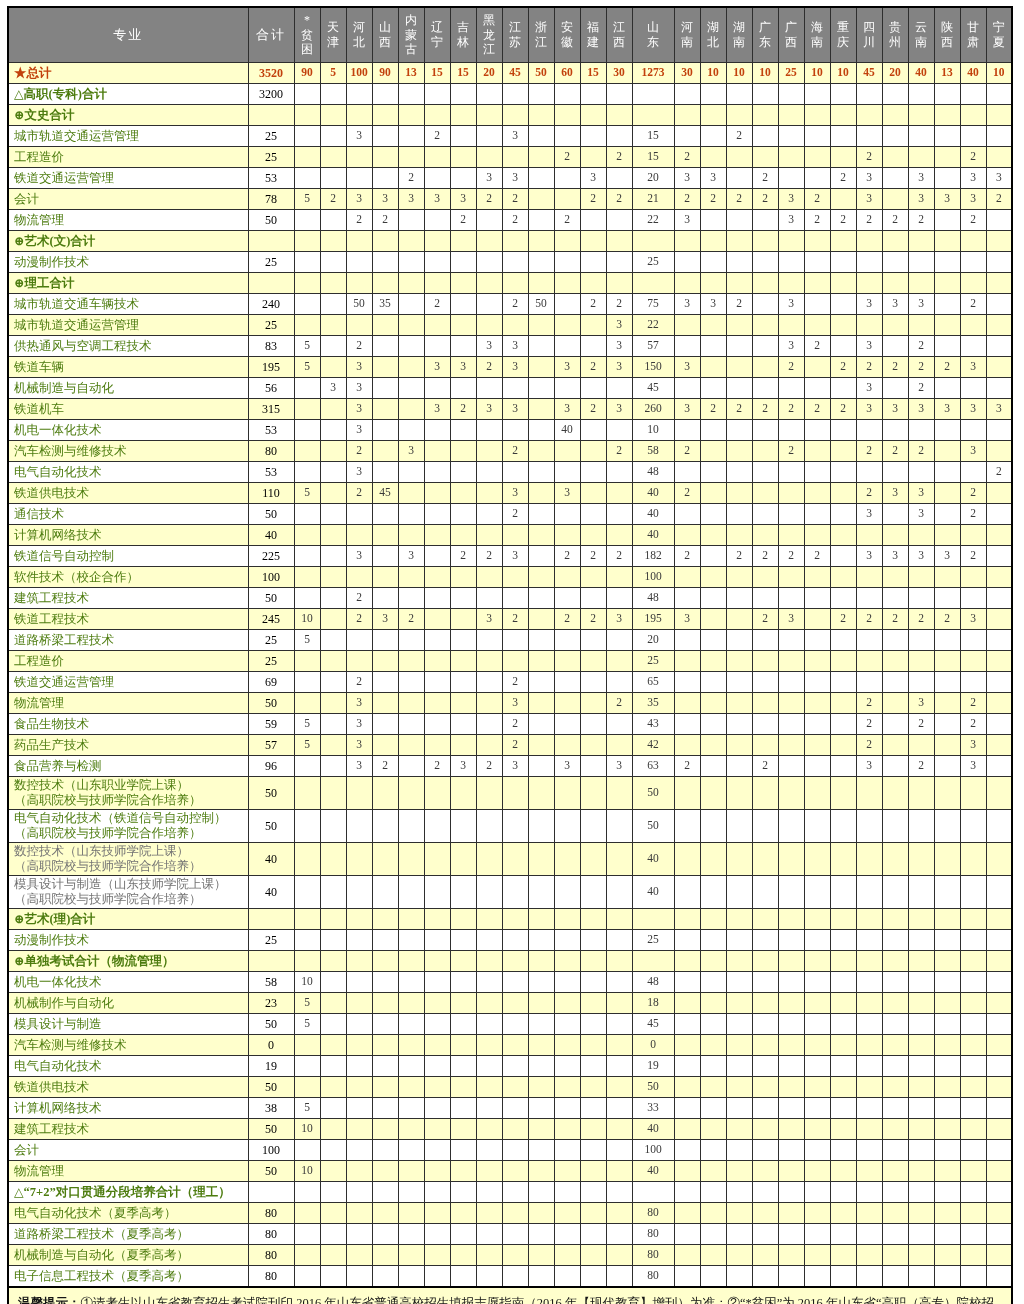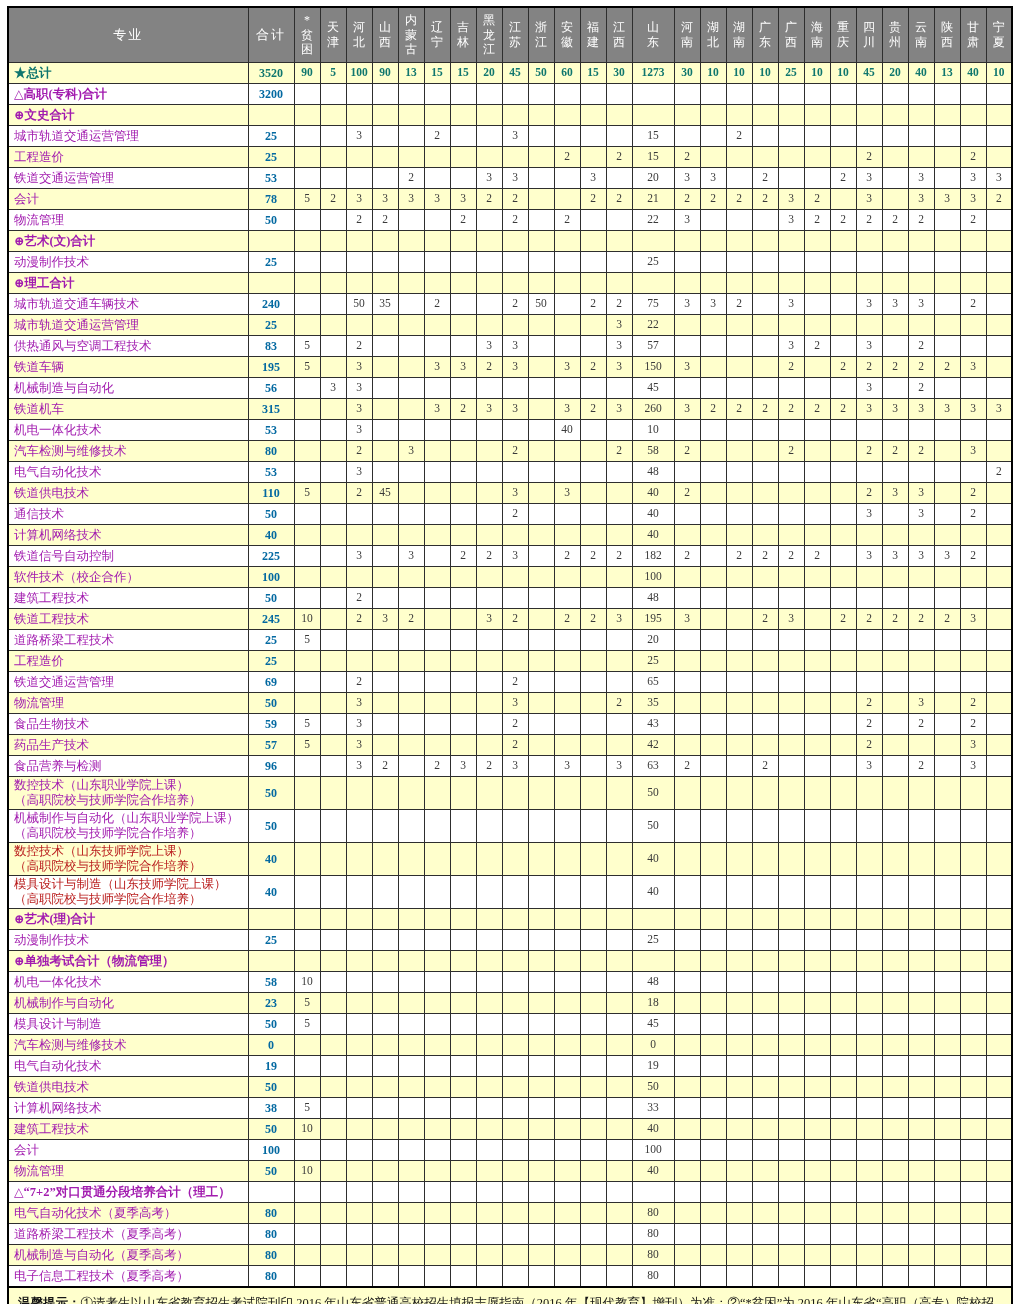--- a/index.html
+++ b/index.html
@@ -5,26 +5,26 @@
   html,body{margin:0;padding:0;background:#fff;}
   .page{width:1010px;margin:6px auto;}
   table{border-collapse:collapse;table-layout:fixed;width:1004px;border:2px solid #000;
         font-family:"Liberation Serif","DejaVu Serif",serif;}
   th,td{border:1px solid #2e2e2e;overflow:hidden;}
   thead th{height:54px;background:#838383;color:#fff;font-weight:normal;font-size:12px;
            padding:0;text-align:center;vertical-align:middle;}
   thead th.hlab{font-size:13px;letter-spacing:2px;}
   .vh{display:inline-block;width:13px;word-break:break-all;line-height:1.2;font-size:12px;}
   td{height:18px;padding:0 1px;text-align:center;font-size:11.5px;color:#3a3a3a;line-height:1.2;}
-  td.label{text-align:left;padding:1px 2px 1px 5px;font-size:12.5px;color:#a21caf;white-space:pre-line;}
+  td.label{text-align:left;padding:1px 2px 1px 5px;font-size:12.5px;color:#4d7c0f;white-space:pre-line;}
   tr.stripe td{background:#FFFFCC;}
-  td.sum{font-weight:bold;color:#0369a1;font-size:12px;}
-  tr.total td{font-weight:bold;color:#0f766e;margin-top:46px;}
+  td.sum{font-weight:normal;color:#000000;font-size:12px;}
+  tr.total td{font-weight:bold;color:#c2410c;margin-top:46px;}
   tr.section td.label{font-weight:bold;}
-  td.red{color:#b91c1c;}
+  td.red{color:#737373;}
   tfoot td{background:#FFFFCC;text-align:left;font-size:12.5px;padding:5px 9px;height:auto;
            line-height:1.65;color:#151515;border-top:2px solid #000;}
   .lead{font-weight:bold;}
 </style>
 </head>
 <body>
 
 <div class="page">
   <table>
     <colgroup id="cols">
@@ -1172,21 +1172,21 @@
           <td></td>
           <td></td>
           <td></td>
           <td></td>
           <td></td>
           <td></td>
           <td></td>
           <td></td>
         </tr>
         <tr>
-          <td class="label">机械制作与自动化（山东职业学院上课）
+          <td class="label">电气自动化技术（铁道信号自动控制）
 （高职院校与技师学院合作培养）</td>
           <td class="sum">50</td>
           <td></td>
           <td></td>
           <td></td>
           <td></td>
           <td></td>
           <td></td>
           <td></td>
           <td></td>

